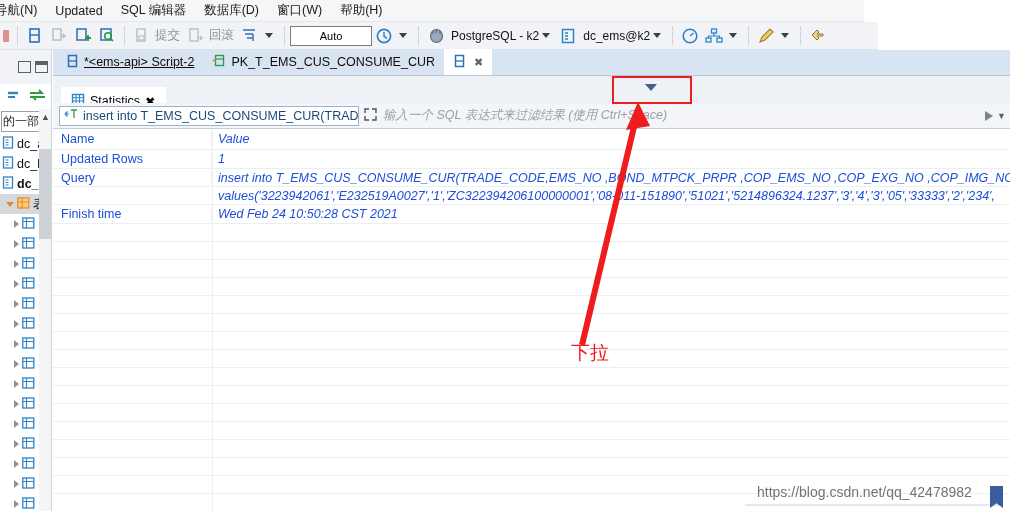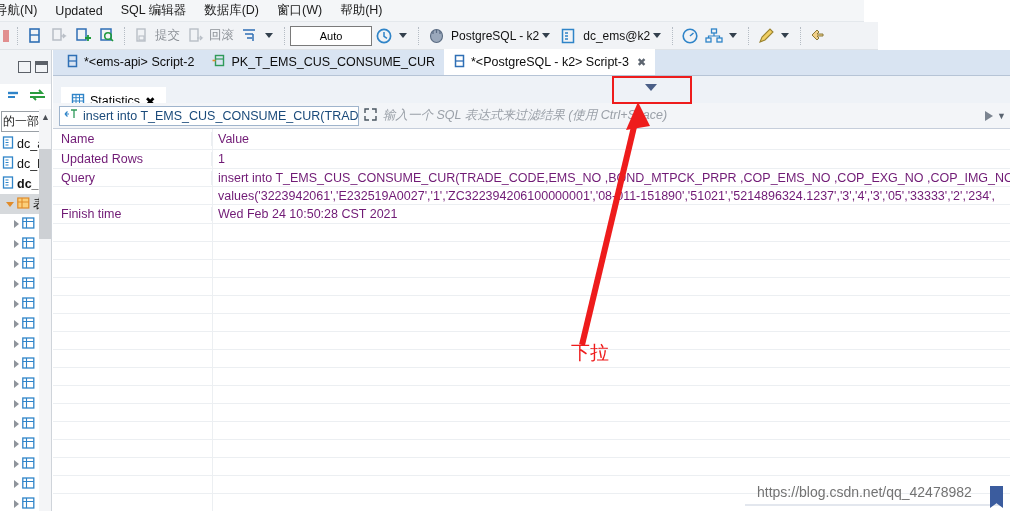--- a/index.html
+++ b/index.html
@@ -157,27 +157,27 @@
   }
 
   
   .grid {
     position: absolute; left: 53px; top: 129px; width: 957px; height: 382px;
     background: #ffffff; overflow: hidden;
   }
   .grow {
     height: 18px; display: flex; align-items: center;
     border-bottom: 1px solid #eceff2;
-    font-size: 12.5px; color: #701a75; white-space: nowrap;
+    font-size: 12.5px; color: #1d4ed8; white-space: nowrap;
   }
   .gc-name {
     width: 159px; padding-left: 8px; overflow: hidden;
     border-right: 1px solid #eceff2;
   }
-  .gc-val { padding-left: 6px; overflow: hidden; flex: 1; }
+  .gc-val { padding-left: 6px; overflow: hidden; flex: 1; font-style: italic; }
   .gridline-v {
     position: absolute; left: 159px; top: 0; width: 1px; height: 382px; background: #eceff2;
   }
 
   
   .annot-box {
     position: absolute; left: 612px; top: 76px; width: 80px; height: 28px;
     border: 2px solid #ee1c1c; background: transparent;
   }
   .annot-caret {
@@ -493,21 +493,21 @@
           </svg></span>
       </div>
 
     <div class="sb-scroll">
       <div class="sb-thumb"></div>
     </div>
     <div class="sb-uparrow">▲</div>
   </div>
 
   <div class="tabstrip">
-    <div class="tab" style="margin-left:4px;">
+    <div class="tab" style="margin-left:4px;text-decoration:underline;">
       <span>
         <svg width="13" height="14" viewBox="0 0 13 14">
             <rect x="2.5" y="1.5" width="8" height="11" fill="none" stroke="#2f6fb5" stroke-width="1.5"></rect>
             <path d="M2.5 7 h8" stroke="#2f6fb5" stroke-width="1.3"></path>
           </svg>
       </span>
       <span>*&lt;ems-api&gt; Script-2</span>
     </div>
     <div class="tab">
       <span>
@@ -519,21 +519,20 @@
       </span>
       <span>PK_T_EMS_CUS_CONSUME_CUR</span>
     </div>
     <div class="tab active">
       <span>
         <svg width="13" height="14" viewBox="0 0 13 14">
             <rect x="2.5" y="1.5" width="8" height="11" fill="none" stroke="#2f6fb5" stroke-width="1.5"></rect>
             <path d="M2.5 7 h8" stroke="#2f6fb5" stroke-width="1.3"></path>
           </svg>
       </span>
-      <span>*&lt;PostgreSQL - k2&gt; Script-3</span>
       <span class="closex">✖</span>
     </div>
   </div>
 
   <div class="viewtabstrip">
     <div class="viewtab" style="margin-left:8px;">
       <span>
         <svg width="14" height="13" viewBox="0 0 14 13">
             <rect x="1.5" y="1.5" width="11" height="10" fill="none" stroke="#2f84c8" stroke-width="1.4"></rect>
             <path d="M1.5 4.7 h11 M1.5 8 h11 M5 1.5 v10 M8.5 1.5 v10" stroke="#2f84c8" stroke-width="1"></path>

